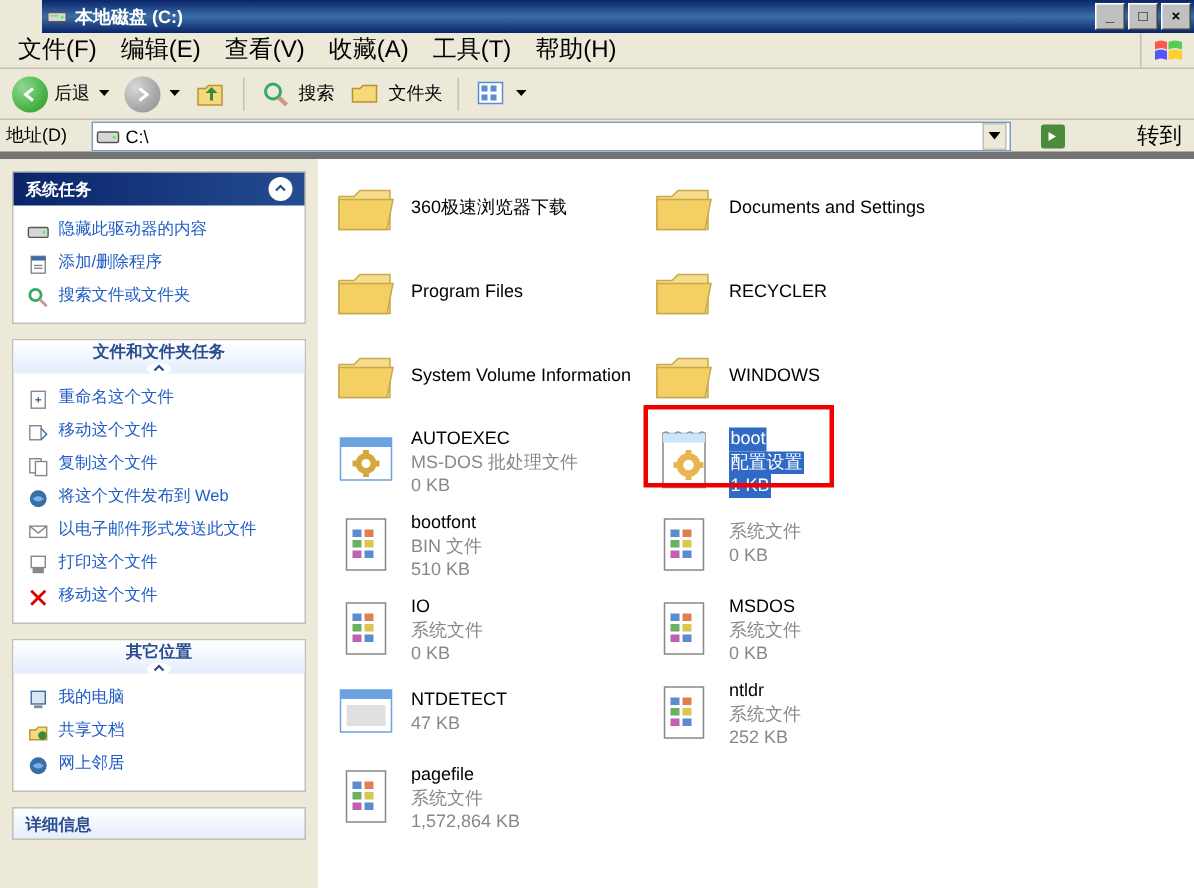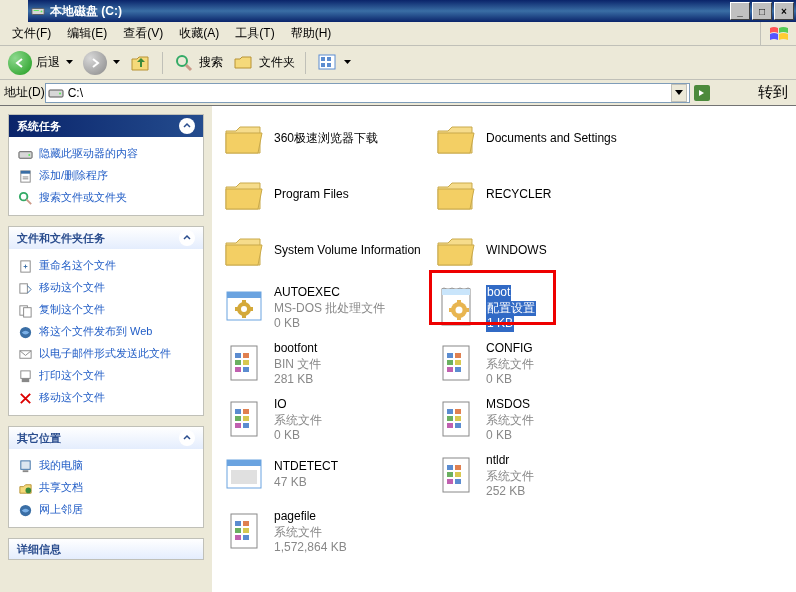--- a/index.html
+++ b/index.html
@@ -8,52 +8,52 @@
 
 .titlebar { height:22px; background:linear-gradient(to bottom,#0a246a 0%,#3a6ea5 50%,#0a246a 100%); display:flex; align-items:center; padding:0 2px; color:#fff; font-weight:bold;margin-left:28px; }
 .titlebar .tb-icon { width:16px; height:16px; margin-right:4px; display:flex; align-items:center; justify-content:center;}
 .titlebar .tb-icon svg{width:14px;height:14px;}
 .titlebar .title-text { flex:1; font-size:12px; }
 .titlebar .win-btns { display:flex; gap:2px; }
 .titlebar .win-btn { width:20px; height:18px; background:#c0c0c0; border:1px solid #fff; border-right-color:#404040; border-bottom-color:#404040; display:flex; align-items:center; justify-content:center; color:#000; font-size:10px; font-family:Arial; font-weight:bold; }
 
 
 .menubar { height:24px; background:#ece9d8; display:flex; align-items:center; padding:0 4px; border-bottom:1px solid #c0c0b8; position:relative;}
-.menubar .menu-item { padding:2px 8px; cursor:default; font-size:12px;}
+.menubar .menu-item { padding:2px 8px; cursor:default; font-size:16px;}
 .menubar .logo { position:absolute; right:0; top:0; width:36px; height:100%; border-left:1px solid #c0c0b8; display:flex; align-items:center; justify-content:center;}
 .menubar .logo svg{width:20px;height:16px;}
 
 
 .toolbar { height:34px; background:#ece9d8; display:flex; align-items:center; padding:0 4px; gap:2px; border-bottom:1px solid #c0c0b8;}
 .tbbtn { height:28px; display:flex; align-items:center; padding:0 4px; border-radius:3px; gap:4px; cursor:default;}
 .tb-sep { width:1px; height:22px; background:#c0c0b8; margin:0 4px;}
 .nav-circle { width:24px; height:24px; border-radius:50%; display:flex; align-items:center; justify-content:center; }
 .nav-back { background: radial-gradient(circle at 30% 30%, #8fd98f, #1e9c1e);}
 .nav-fwd { background: radial-gradient(circle at 30% 30%, #d8d8d8, #888);}
 .nav-circle svg { width:12px; height:12px; }
 .drop-arrow{ width:7px;height:7px; margin-left:2px;}
 .tbicon{width:22px;height:22px;display:flex;align-items:center;justify-content:center;}
 
 
-.addrbar { height:26px; background:#ece9d8; display:flex; align-items:center; padding:2px 4px; gap:0; border-bottom:1px solid #737373;}
+.addrbar { height:26px; background:#ece9d8; display:flex; align-items:center; padding:2px 4px; gap:16px; border-bottom:5px solid #737373;}
 .addrbar .label{font-size:12px;}
 .addrbar .combo { flex:1; height:20px; background:#fff; border:1px solid #7f9db9; display:flex; align-items:center; padding:0 2px;}
 .addrbar .combo .c-icon{width:16px;height:16px;margin-right:4px;display:flex;align-items:center;justify-content:center;}
 .addrbar .combo .c-text{flex:1; font-size:12px;}
 .addrbar .combo .c-drop{width:16px;height:18px;background:#ece9d8;border:1px solid #c0c0b8;display:flex;align-items:center;justify-content:center;}
 .addrbar .go-btn{height:20px; display:flex; align-items:center; gap:4px; padding:0 4px;}
 .addrbar .go-btn .g-icon{width:16px;height:16px;background:#4c8a3c;border-radius:2px;display:flex;align-items:center;justify-content:center;}
 
 
 .workarea{position:absolute;top:106px;left:0;right:0;bottom:0;display:flex;background:#737373;}
 .sidebar{width:212px;background:#ece9d8;padding:8px;overflow:auto;}
 .task-panel{background:#fff;border:1px solid #c0c0b8;margin-bottom:10px;}
 .task-head{height:22px;display:flex;align-items:center;justify-content:space-between;padding:0 8px;font-size:12px;font-weight:bold;}
 .task-head.dark{background:linear-gradient(to right,#0a246a,#244c8e);color:#fff;}
-.task-head.light{background:linear-gradient(to bottom,#fff,#e4edfd);color:#2a4d8e;}
+.task-head.light{background:linear-gradient(to bottom,#fff,#e4edfd);color:#2a4d8e;flex-direction:column;}
 .task-head .chev{width:16px;height:16px;background:#fff;border-radius:50%;display:flex;align-items:center;justify-content:center;}
 .task-head.dark .chev{background:#fff;}
 .task-head .chev svg{width:8px;height:8px;}
 .task-body{padding:6px 8px;}
 .task-link{display:flex;align-items:center;gap:6px;padding:3px 0;color:#215dc6;font-size:12px;cursor:default;}
 .task-link .li-icon{width:16px;height:16px;flex-shrink:0;display:flex;align-items:center;justify-content:center;}
 .task-link .li-text{line-height:1.2;}
 .task-head-collapsed{height:22px;display:flex;align-items:center;padding:0 8px;font-size:12px;font-weight:bold;background:linear-gradient(to bottom,#fff,#e4edfd);color:#2a4d8e;border:1px solid #c0c0b8;}
 
 
@@ -480,37 +480,36 @@
               <rect x="21" y="12" width="6" height="5" fill="#e08050"></rect>
               <rect x="13" y="19" width="6" height="5" fill="#6ab060"></rect>
               <rect x="21" y="19" width="6" height="5" fill="#d8c850"></rect>
               <rect x="13" y="26" width="6" height="5" fill="#c060b0"></rect>
               <rect x="21" y="26" width="6" height="5" fill="#5b8cd0"></rect>
             </svg>
           </div>
           <div class="fi-text">
             <span class="fi-name">bootfont</span>
             <span class="fi-type">BIN 文件</span>
-            <span class="fi-size">281 KB</span>
+            <span class="fi-size">510 KB</span>
           </div>
         </div>
         <div class="file-item">
           <div class="fi-icon">
             <svg viewBox="0 0 44 44">
               <rect x="9" y="5" width="26" height="34" fill="#fff" stroke="#888"></rect>
               <rect x="13" y="12" width="6" height="5" fill="#5b8cd0"></rect>
               <rect x="21" y="12" width="6" height="5" fill="#e08050"></rect>
               <rect x="13" y="19" width="6" height="5" fill="#6ab060"></rect>
               <rect x="21" y="19" width="6" height="5" fill="#d8c850"></rect>
               <rect x="13" y="26" width="6" height="5" fill="#c060b0"></rect>
               <rect x="21" y="26" width="6" height="5" fill="#5b8cd0"></rect>
             </svg>
           </div>
           <div class="fi-text">
-            <span class="fi-name">CONFIG</span>
             <span class="fi-type">系统文件</span>
             <span class="fi-size">0 KB</span>
           </div>
         </div>
         <div class="file-item">
           <div class="fi-icon">
             <svg viewBox="0 0 44 44">
               <rect x="9" y="5" width="26" height="34" fill="#fff" stroke="#888"></rect>
               <rect x="13" y="12" width="6" height="5" fill="#5b8cd0"></rect>
               <rect x="21" y="12" width="6" height="5" fill="#e08050"></rect>

